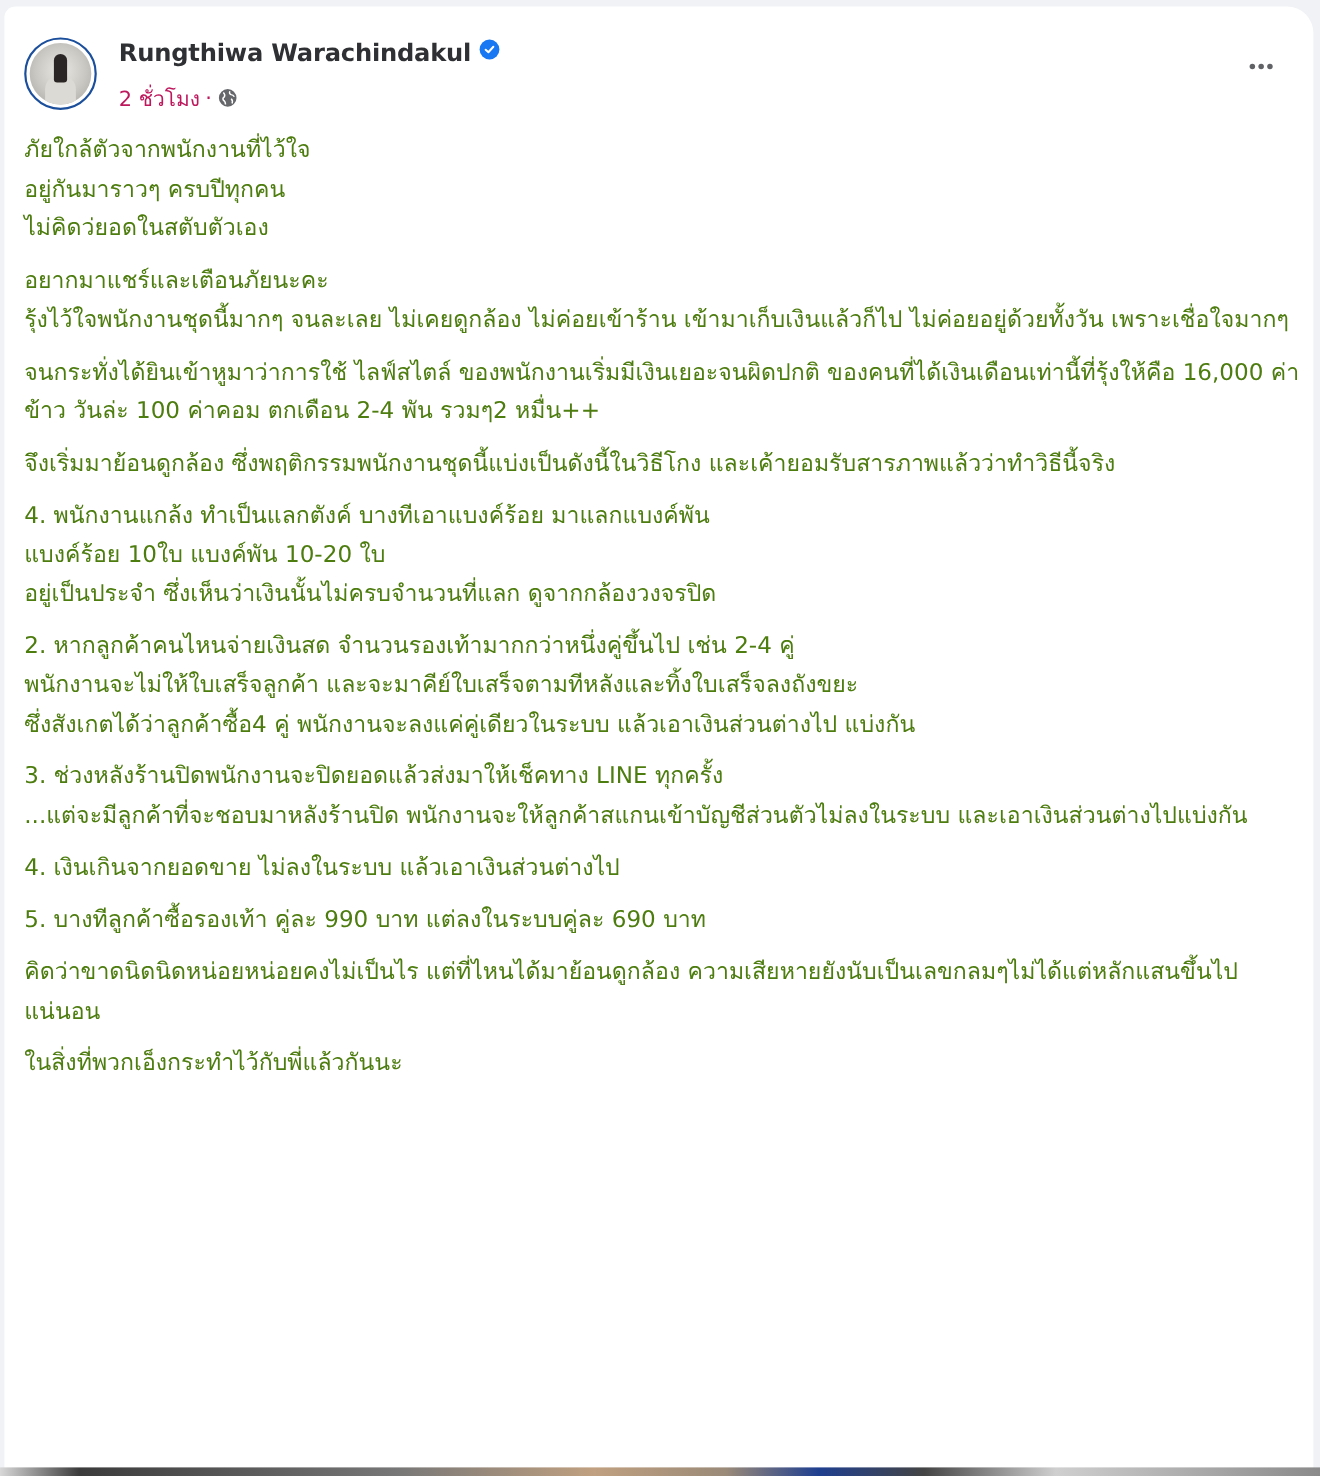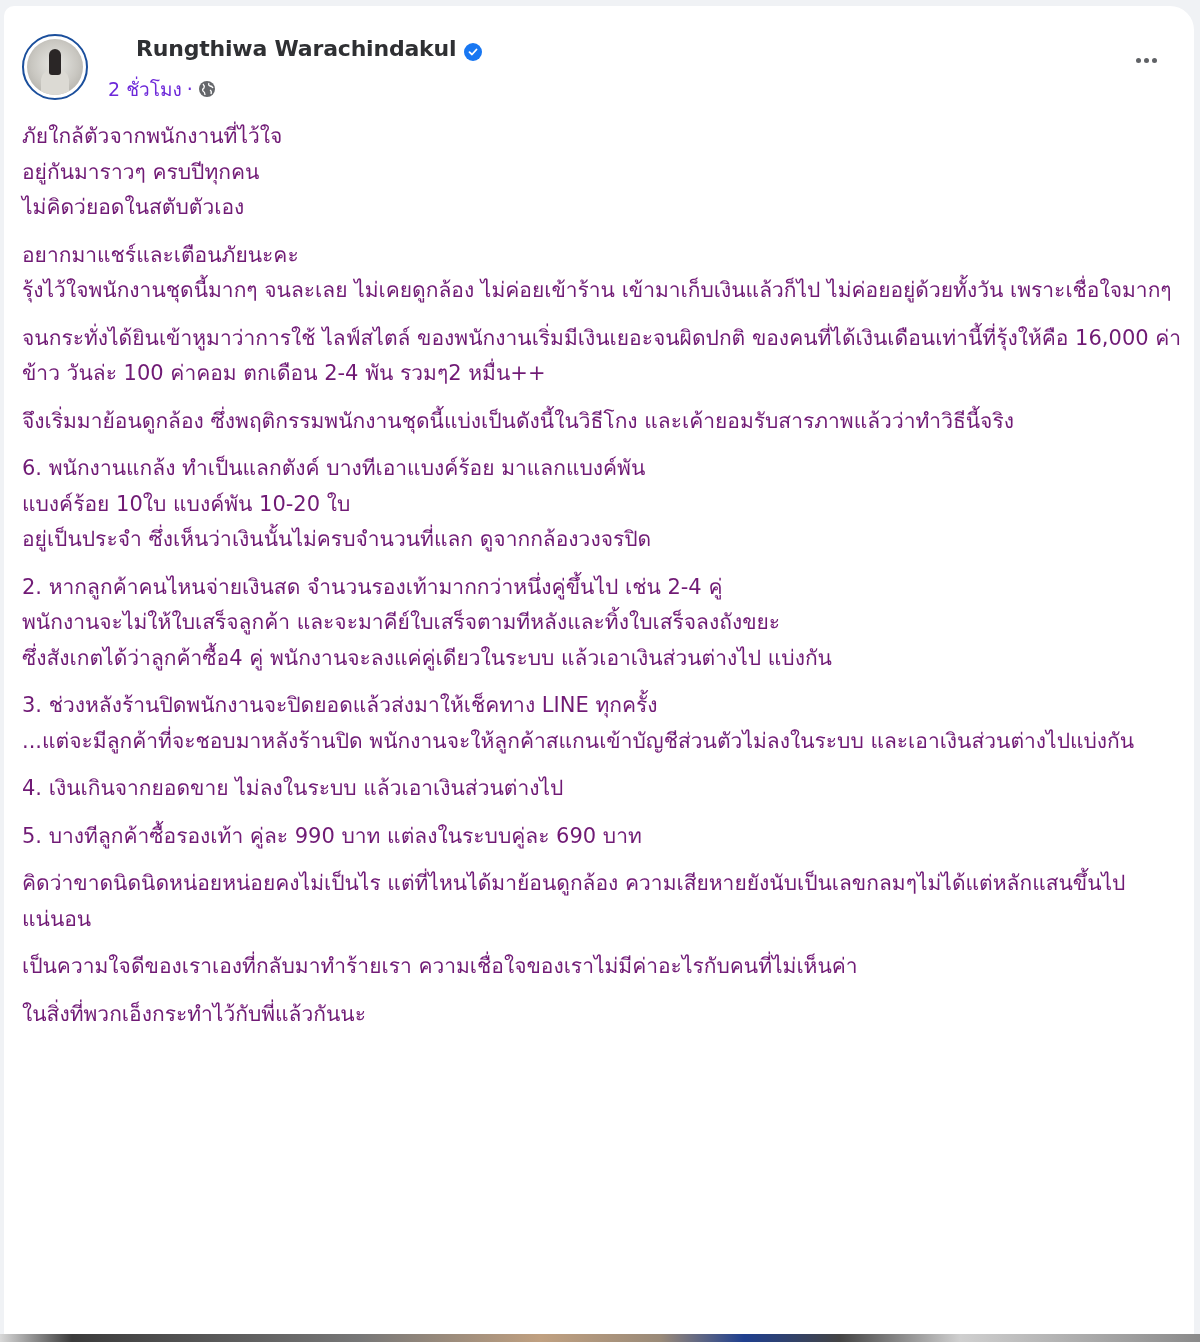--- a/index.html
+++ b/index.html
@@ -27,37 +27,37 @@
       position: relative; overflow: hidden;
     }
     .avatar-inner .hair {
       position: absolute; left: 22px; top: 10px; width: 12px; height: 26px;
       background: #2a2626; border-radius: 6px 6px 3px 3px;
     }
     .avatar-inner .body {
       position: absolute; left: 14px; top: 30px; width: 28px; height: 30px;
       background: #dcdad4; border-radius: 12px 12px 0 0;
     }
-    .name-row { position: absolute; left: 86px; top: 8px; display: flex; align-items: flex-end; margin-left: 28px; }
+    .name-row { position: absolute; left: 86px; top: 8px; display: flex; align-items: flex-start; }
     .author-name { font-size: 22px; font-weight: bold; color: #2f3033; letter-spacing: -0.2px; }
     .verified {
       margin-left: 8px; width: 18px; height: 18px; border-radius: 50%;
       background: #1877f2; display: inline-flex; align-items: center; justify-content: center;
     }
-    .meta-row { position: absolute; left: 86px; top: 46px; display: flex; align-items: center; font-size: 19px; color: #6d28d9; }
+    .meta-row { position: absolute; left: 86px; top: 46px; display: flex; align-items: center; font-size: 19px; color: #be185d; }
     .meta-dot { margin: 0 5px; }
     .globe { width: 18px; height: 18px; display: inline-block; }
     .more-btn {
       position: absolute; right: 16px; top: 20px; width: 40px; height: 24px;
       display: flex; align-items: center; justify-content: center; gap: 3px; cursor: pointer;
     }
     .more-btn span { width: 5px; height: 5px; border-radius: 50%; background: #606266; display: inline-block; }
     .post-body {
       position: absolute; left: 18px; top: 113px; width: 1165px;
-      font-size: 21px; line-height: 35.5px; color: #701a75;
+      font-size: 21px; line-height: 35.5px; color: #4d7c0f;
     }
     .para { margin: 0 0 12px 0; }
     .line { display: block; white-space: nowrap; }
     .line.wrap { white-space: normal; }
     .media-strip {
       position: absolute; left: 0; bottom: 0; width: 1200px; height: 8px;
       background: linear-gradient(90deg, #d8d8d8 0%, #3b3b3b 6%, #777 30%, #c0a080 45%, #9a8a78 55%, #1f3f8f 62%, #444 70%, #cfcfcf 80%, #8a8a8a 100%);
     }
   </style>
 </head>
@@ -106,21 +106,21 @@
       <span class="line">อยากมาแชร์และเตือนภัยนะคะ</span>
       <span class="line wrap">รุ้งไว้ใจพนักงานชุดนี้มากๆ จนละเลย ไม่เคยดูกล้อง  ไม่ค่อยเข้าร้าน เข้ามาเก็บเงินแล้วก็ไป ไม่ค่อยอยู่ด้วยทั้งวัน เพราะเชื่อใจมากๆ</span>
     </div>
     <div class="para">
       <span class="line wrap">จนกระทั่งได้ยินเข้าหูมาว่าการใช้ ไลฟ์สไตล์ ของพนักงานเริ่มมีเงินเยอะจนผิดปกติ  ของคนที่ได้เงินเดือนเท่านี้ที่รุ้งให้คือ 16,000 ค่าข้าว วันล่ะ 100 ค่าคอม ตกเดือน 2-4 พัน    รวมๆ2 หมื่น++</span>
     </div>
     <div class="para">
       <span class="line wrap">จึงเริ่มมาย้อนดูกล้อง ซึ่งพฤติกรรมพนักงานชุดนี้แบ่งเป็นดังนี้ในวิธีโกง และเค้ายอมรับสารภาพแล้วว่าทำวิธีนี้จริง</span>
     </div>
     <div class="para">
-      <span class="line">6. พนักงานแกล้ง ทำเป็นแลกตังค์ บางทีเอาแบงค์ร้อย มาแลกแบงค์พัน</span>
+      <span class="line">4. พนักงานแกล้ง ทำเป็นแลกตังค์ บางทีเอาแบงค์ร้อย มาแลกแบงค์พัน</span>
       <span class="line">แบงค์ร้อย 10ใบ แบงค์พัน 10-20 ใบ</span>
       <span class="line">อยู่เป็นประจำ ซึ่งเห็นว่าเงินนั้นไม่ครบจำนวนที่แลก ดูจากกล้องวงจรปิด</span>
     </div>
     <div class="para">
       <span class="line">2. หากลูกค้าคนไหนจ่ายเงินสด จำนวนรองเท้ามากกว่าหนึ่งคู่ขึ้นไป เช่น 2-4 คู่</span>
       <span class="line">พนักงานจะไม่ให้ใบเสร็จลูกค้า และจะมาคีย์ใบเสร็จตามทีหลังและทิ้งใบเสร็จลงถังขยะ</span>
       <span class="line">ซึ่งสังเกตได้ว่าลูกค้าซื้อ4 คู่ พนักงานจะลงแค่คู่เดียวในระบบ แล้วเอาเงินส่วนต่างไป แบ่งกัน</span>
     </div>
     <div class="para">
       <span class="line">3. ช่วงหลังร้านปิดพนักงานจะปิดยอดแล้วส่งมาให้เช็คทาง LINE ทุกครั้ง</span>
@@ -129,21 +129,18 @@
     <div class="para">
       <span class="line">4. เงินเกินจากยอดขาย ไม่ลงในระบบ แล้วเอาเงินส่วนต่างไป</span>
     </div>
     <div class="para">
       <span class="line">5. บางทีลูกค้าซื้อรองเท้า คู่ละ 990 บาท แต่ลงในระบบคู่ละ 690 บาท</span>
     </div>
     <div class="para">
       <span class="line wrap">คิดว่าขาดนิดนิดหน่อยหน่อยคงไม่เป็นไร แต่ที่ไหนได้มาย้อนดูกล้อง ความเสียหายยังนับเป็นเลขกลมๆไม่ได้แต่หลักแสนขึ้นไปแน่นอน</span>
     </div>
     <div class="para">
-      <span class="line">เป็นความใจดีของเราเองที่กลับมาทำร้ายเรา ความเชื่อใจของเราไม่มีค่าอะไรกับคนที่ไม่เห็นค่า</span>
-    </div>
-    <div class="para">
       <span class="line">ในสิ่งที่พวกเอ็งกระทำไว้กับพี่แล้วกันนะ</span>
     </div>
   </div>
 </div>
 
 <div class="media-strip"></div>
 
 </body></html>

